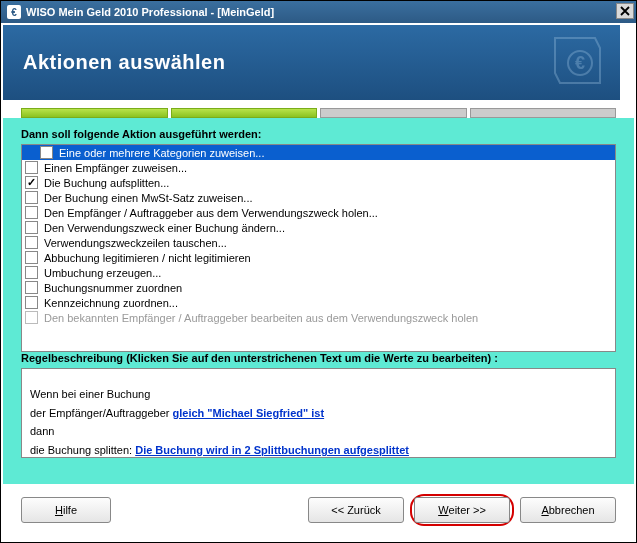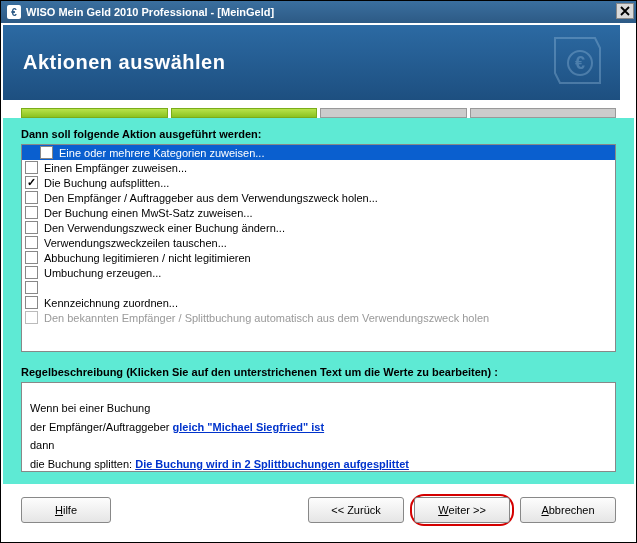--- a/index.html
+++ b/index.html
@@ -21,21 +21,21 @@
   .section-label { font-weight:bold; font-size:11px; margin-bottom:4px; }
   .action-list { border:1px solid #888; height: 208px; overflow:auto; background:#fff; }
   .row { display:flex; align-items:center; height:15px; padding: 0 3px; }
   .row.selected { background:#0a5fcf; color:#fff;padding-left:18px; }
   .row .cb { width:13px; height:13px; border:1px solid #888; background:#fff; margin-right:6px; display:flex; align-items:center; justify-content:center; cursor:pointer; flex-shrink:0;}
   .row .cb.checked::after { content:"✓"; color:#000; font-size:11px; line-height:1; font-weight:bold;}
   .row.selected .cb { background:#fff; }
   .row.disabled { color:#999; }
   .row.disabled .cb { border-color:#bbb; }
   .row .lbl { white-space:nowrap; overflow:hidden; text-overflow:ellipsis; font-size:11px;}
-  .rule-section { margin-top: 14px; }
+  .rule-section { margin-top: 0; }
   .rule-box { border:1px solid #888; background:#fff; padding:16px 8px; line-height:1.7; font-size:11px; height:90px;}
   .rule-box a { color:#0033cc; text-decoration:underline; cursor:pointer; }
   .rule-box a.bold { font-weight:bold; }
   .footer { display:flex; align-items:center; padding: 10px 18px 14px 18px; gap:6px; background:#fff; margin:0 2px 2px 2px;}
   .footer .spacer { flex:1; }
   .btn { min-width:90px; height:26px; border:1px solid #888; background: linear-gradient(#fdfdfd,#e5e5e5); border-radius:3px; cursor:pointer; font-size:11px; padding:0 14px; display:flex; align-items:center; justify-content:center; }
   .btn u { text-decoration: underline; }
   .btn-highlight-wrap { border:2px solid #d40000; border-radius:14px; padding:1px 2px; display:inline-flex;}
   .btn.wide { min-width:96px;}
 </style>
@@ -83,52 +83,53 @@
         <div class="row">
           <span class="cb"></span>
           <span class="lbl">Einen Empfänger zuweisen...</span>
         </div>
         <div class="row">
           <span class="cb checked"></span>
           <span class="lbl">Die Buchung aufsplitten...</span>
         </div>
         <div class="row">
           <span class="cb"></span>
-          <span class="lbl">Den Empfänger / Auftraggeber aus dem Verwendungszweck holen...</span>
+          <span class="lbl">Der Buchung einen MwSt-Satz zuweisen...</span>
         </div>
         <div class="row">
           <span class="cb"></span>
-          <span class="lbl">Der Buchung einen MwSt-Satz zuweisen...</span>
+          <span class="lbl">Den Empfänger / Auftraggeber aus dem Verwendungszweck holen...</span>
         </div>
         <div class="row">
           <span class="cb"></span>
           <span class="lbl">Den Verwendungszweck einer Buchung ändern...</span>
         </div>
         <div class="row">
           <span class="cb"></span>
           <span class="lbl">Verwendungszweckzeilen tauschen...</span>
         </div>
         <div class="row">
           <span class="cb"></span>
           <span class="lbl">Abbuchung legitimieren / nicht legitimieren</span>
         </div>
         <div class="row">
           <span class="cb"></span>
           <span class="lbl">Umbuchung erzeugen...</span>
         </div>
         <div class="row">
           <span class="cb"></span>
+          <span class="lbl">Buchungsnummer zuordnen</span>
         </div>
         <div class="row">
           <span class="cb"></span>
           <span class="lbl">Kennzeichnung zuordnen...</span>
         </div>
         <div class="row disabled">
           <span class="cb"></span>
-          <span class="lbl">Den bekannten Empfänger / Splittbuchung automatisch aus dem Verwendungszweck holen</span>
+          <span class="lbl">Den bekannten Empfänger / Auftraggeber bearbeiten aus dem Verwendungszweck holen</span>
         </div>
       </div>
 
     <div class="rule-section">
       <div class="section-label">Regelbeschreibung (Klicken Sie auf den unterstrichenen Text um die Werte zu bearbeiten) :</div>
       <div class="rule-box">
         <div>Wenn bei einer Buchung</div>
         <div>
           <span>der Empfänger/Auftraggeber </span><a class="bold">gleich "Michael Siegfried" ist</a>
         </div>

